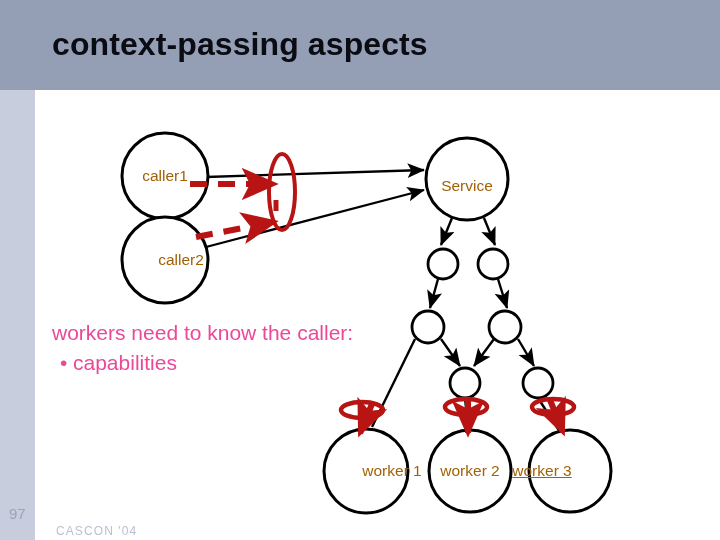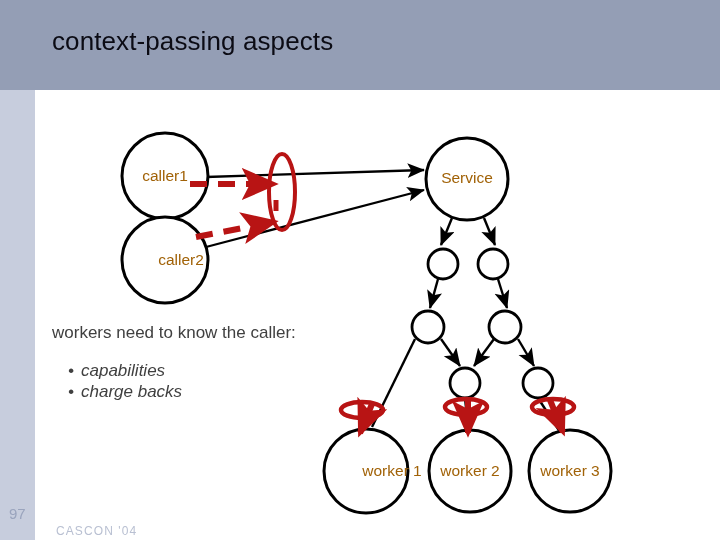--- a/index.html
+++ b/index.html
@@ -20,49 +20,48 @@
     left: 0;
     top: 0;
     width: 720px;
     height: 90px;
     background: #949eb5;
   }
   #slide-title {
     position: absolute;
     left: 52px;
     top: 26px;
-    font-size: 26px;
-    font-weight: normal;
+    font-size: 32px;
+    font-weight: bold;
     color: #0b0b14;
     letter-spacing: 0.1px;
     white-space: nowrap;
   }
   #left-strip {
     position: absolute;
     left: 0;
     top: 90px;
     width: 35px;
     height: 450px;
     background: #c7cddd;
   }
   #body-text {
     position: absolute;
     left: 52px;
     top: 322px;
     width: 300px;
-    color: #404040;
-    font-size: 17px;
+    color: #ec4899;
+    font-size: 21px;
     line-height: 21.5px;
   }
   #body-text .lead { white-space: nowrap; }
   #body-text ul {
-    margin: 16px;
+    margin: 8px;
     padding: 0;
     list-style: none;
-    font-style: italic;
   }
   #body-text li { white-space: nowrap; }
   #body-text li::before {
     content: "\2022";
     display: inline-block;
     width: 13px;
   }
   #page-number {
     position: absolute;
     left: 9px;
@@ -167,29 +166,28 @@
       </g>
       <g>
         <ellipse cx="553" cy="407" rx="21" ry="8" stroke-width="4.5"></ellipse>
         <path d="M550,400 L563,432" stroke-width="6" marker-end="url(#ahr)"></path>
       </g>
     </g>
   </svg>
 
   <div class="node-label" style="left:165px; top:176px;">caller1</div>
   <div class="node-label" style="left:181px; top:260px;">caller2</div>
-  <div class="node-label" style="left:467px; top:178px;">Service</div>
+  <div class="node-label" style="left:467px; top:186px;">Service</div>
   <div class="node-label" style="left:366px; top:471px;margin-left:26px;">worker 1</div>
   <div class="node-label" style="left:470px; top:471px;">worker 2</div>
-  <div class="node-label" style="left:570px; top:471px;">worker 3</div>
+  <div class="node-label" style="left:542px; top:471px;text-decoration:underline;">worker 3</div>
 
   <div id="body-text">
     <div class="lead">workers need to know the caller:</div>
     <ul>
       <li>capabilities</li>
-      <li>charge backs</li>
     </ul>
   </div>
 
   <div id="page-number">97</div>
   <div id="footer-note">CASCON '04</div>
 
 </div>
 
 </body></html>

